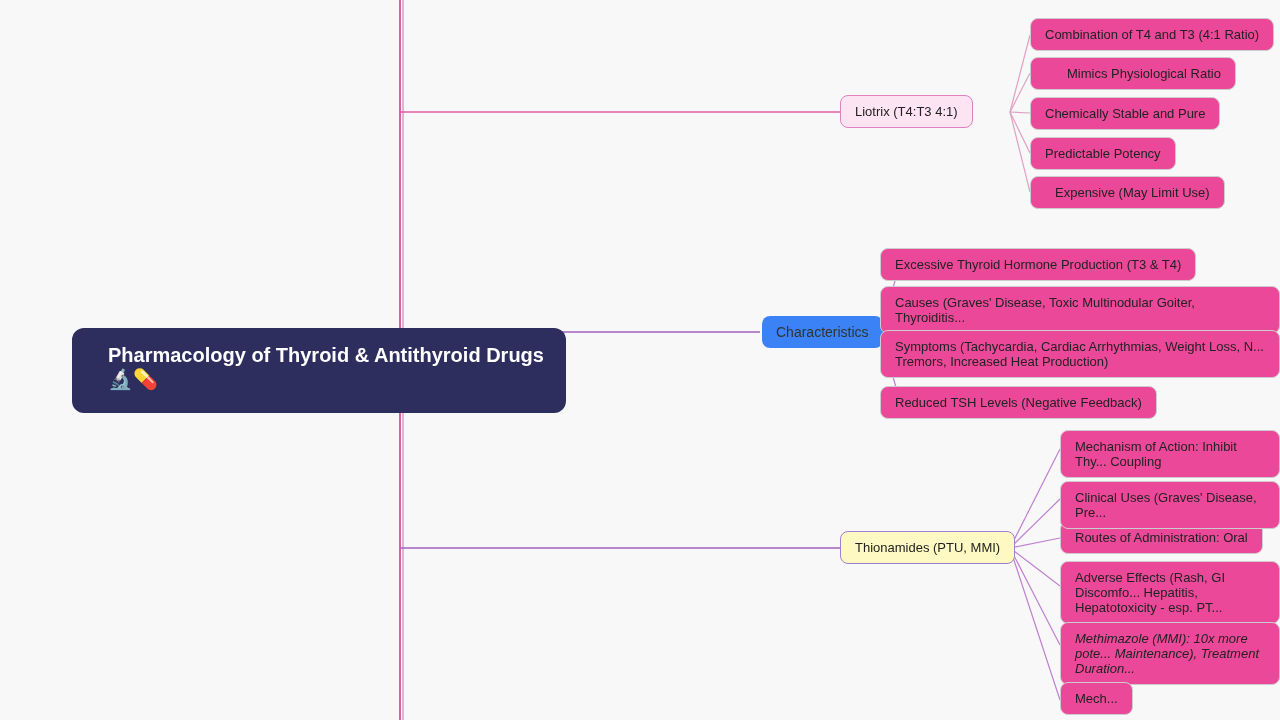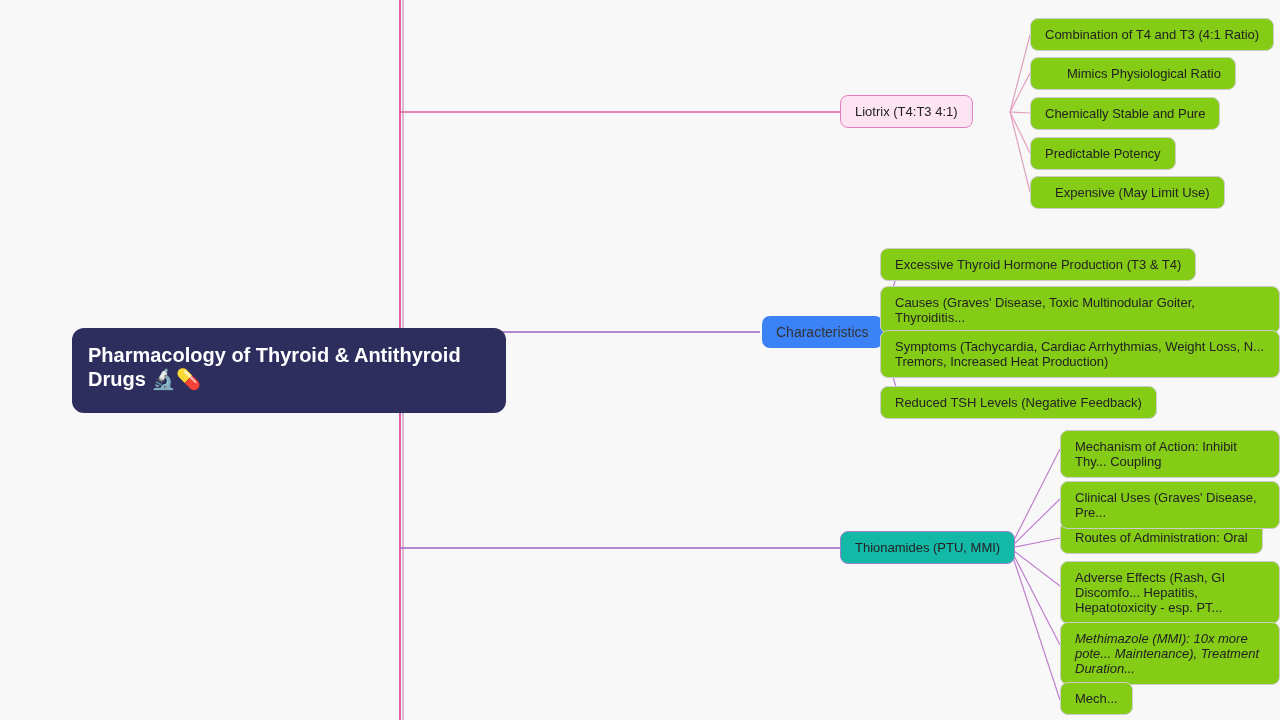--- a/index.html
+++ b/index.html
@@ -25,24 +25,24 @@
       width: 1280px;
       height: 720px;
       pointer-events: none;
     }
 
     
     .title-card {
       position: absolute;
       left: 72px;
       top: 328px;
-      width: 434px;
+      width: 494px;
       background: #2d2d5e;
       border-radius: 12px;
-      padding: 16px 20px 12px 16px;
+      padding: 16px 20px 12px 36px;
     }
 
     .title-text {
       color: #ffffff;
       font-size: 20px;
       font-weight: 600;
       margin-bottom: 10px;
     }
 
     .tags {
@@ -85,26 +85,26 @@
       font-weight: 500;
       color: #333;
     }
 
     .node-pink {
       background: #fce4f3;
       border: 1.5px solid #e080c0;
     }
 
     .node-purple {
-      background: #14b8a6;
+      background: #fef9c3;
       border: 1.5px solid #a080d0;
     }
 
     .node-gray {
-      background: #84cc16;
+      background: #ec4899;
       border: 1px solid #ccc;
     }
   </style>
 </head>
 <body>
 
 <div class="canvas">
   <svg class="connections">
 
     <line x1="400" y1="0" x2="400" y2="720" stroke="#e060a0" stroke-width="2"></line>

